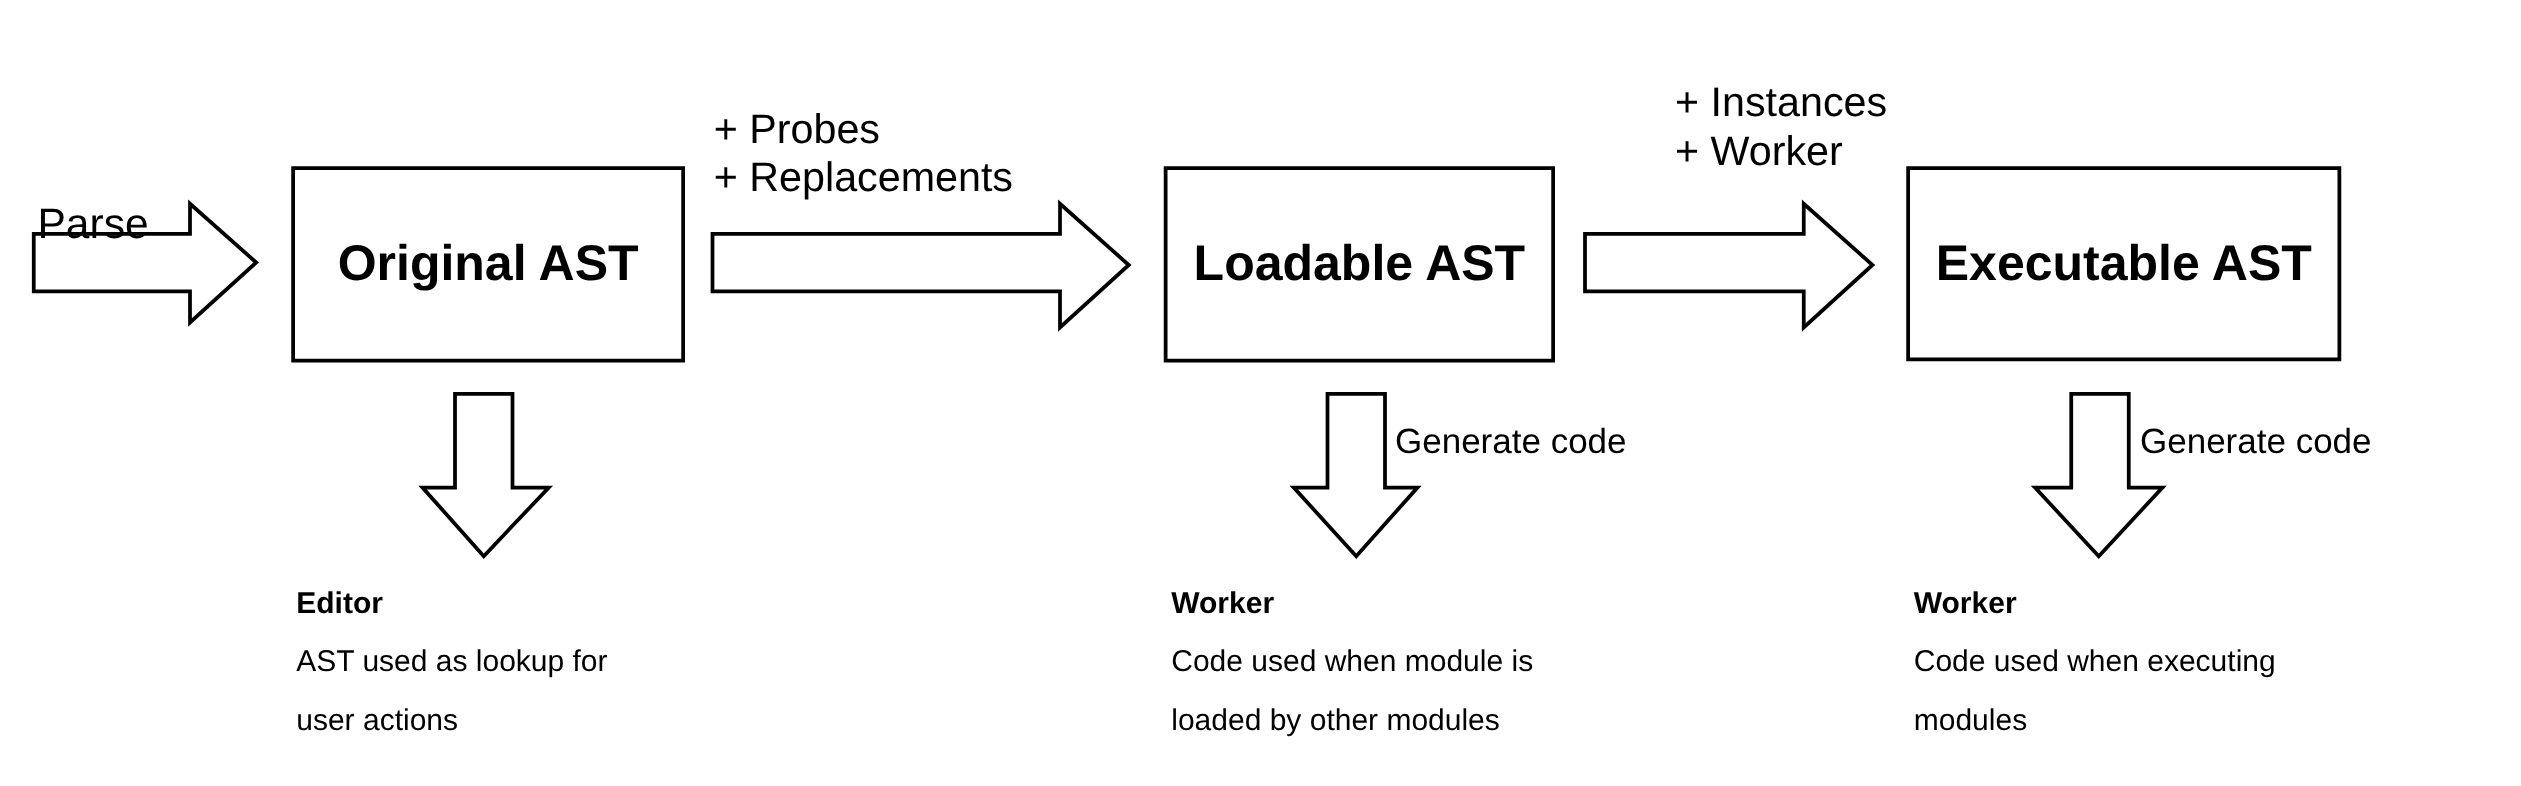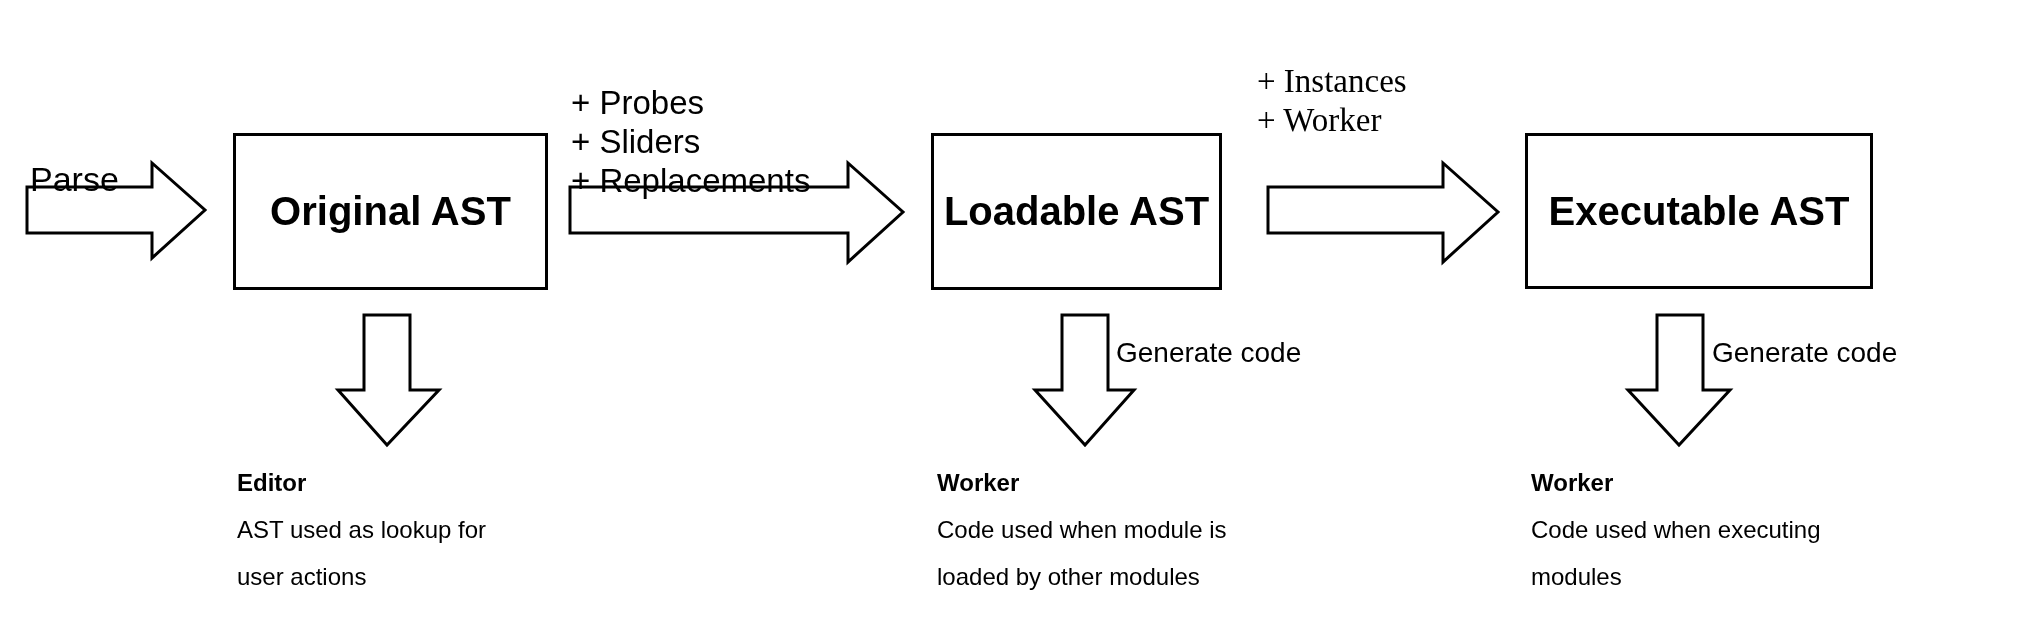--- a/index.html
+++ b/index.html
@@ -36,32 +36,32 @@
     background: #ffffff;
     display: flex;
     align-items: center;
     justify-content: center;
     font-size: 40px;
     font-weight: bold;
     letter-spacing: 0px;
     white-space: nowrap;
   }
   #box-original   { left: 233px;  top: 133px; width: 315px; height: 157px; }
-  #box-loadable   { left: 931px;  top: 133px; width: 291px; height: 157px; }
+  #box-loadable   { left: 931px;  top: 133px; width: 313px; height: 157px; }
   #box-executable { left: 1525px; top: 133px; width: 348px; height: 156px; }
 
   .arrow-caption {
     position: absolute;
     font-size: 33px;
     line-height: 39px;
     white-space: nowrap;
   }
   #parse-label { left: 30px; top: 160px; font-size: 34px; line-height: 38px; }
   #annot-mid   { left: 571px;  top: 62px; margin-top: 21px; }
-  #annot-right { left: 1257px; top: 62px; font-family: Liberation Serif, serif; }
+  #annot-right { left: 1340px; top: 62px; }
 
   .gen-code-label {
     position: absolute;
     font-size: 28px;
     line-height: 38px;
     white-space: nowrap;
   }
   #gen-code-mid   { left: 1116px; top: 334px; }
   #gen-code-right { left: 1712px; top: 334px; }
 
@@ -91,21 +91,20 @@
   </svg>
 
   <div class="arrow-caption" id="parse-label">Parse</div>
 
   <div class="ast-box" id="box-original">
     <span>Original AST</span>
   </div>
 
   <div class="arrow-caption" id="annot-mid">
     <div>+ Probes</div>
-    <div>+ Sliders</div>
     <div>+ Replacements</div>
   </div>
 
   <div class="ast-box" id="box-loadable">
     <span>Loadable AST</span>
   </div>
 
   <div class="arrow-caption" id="annot-right">
     <div>+ Instances</div>
     <div>+ Worker</div>

